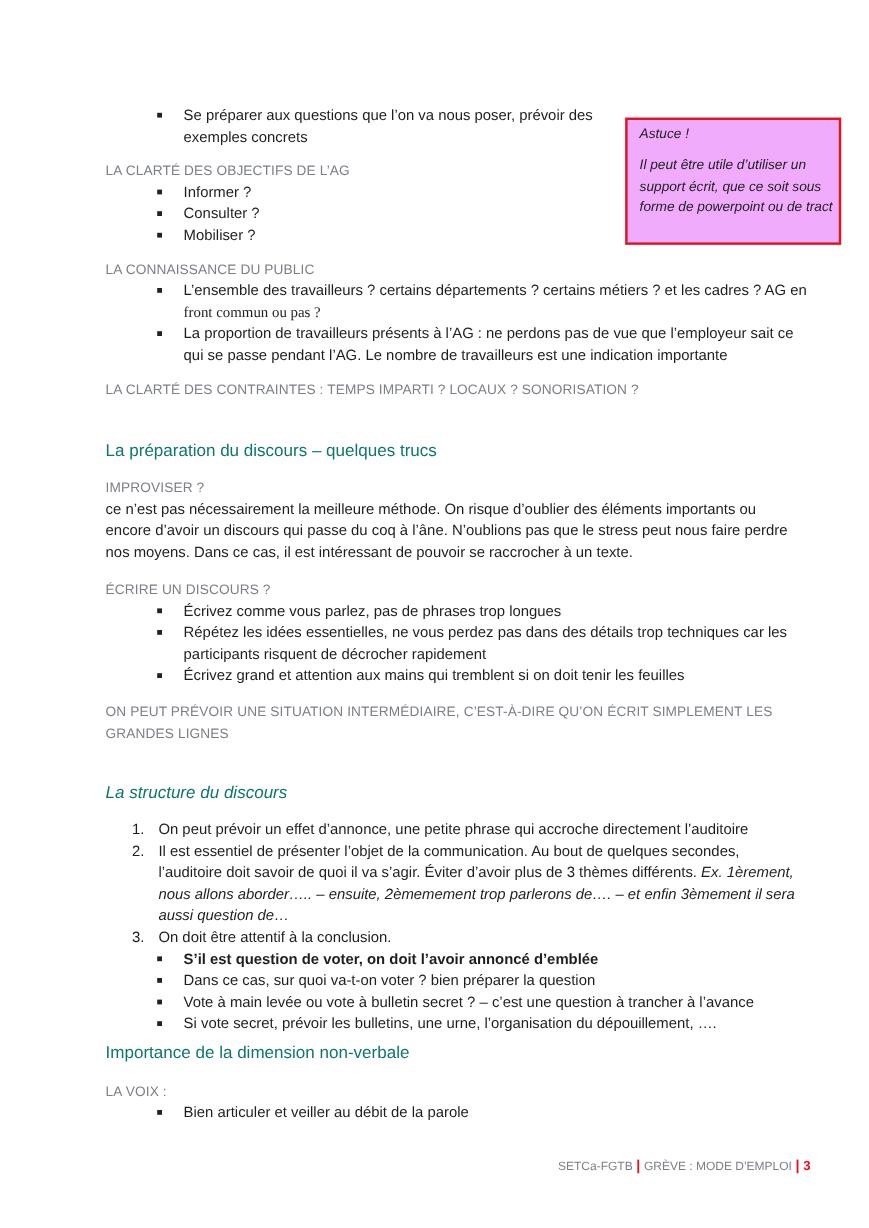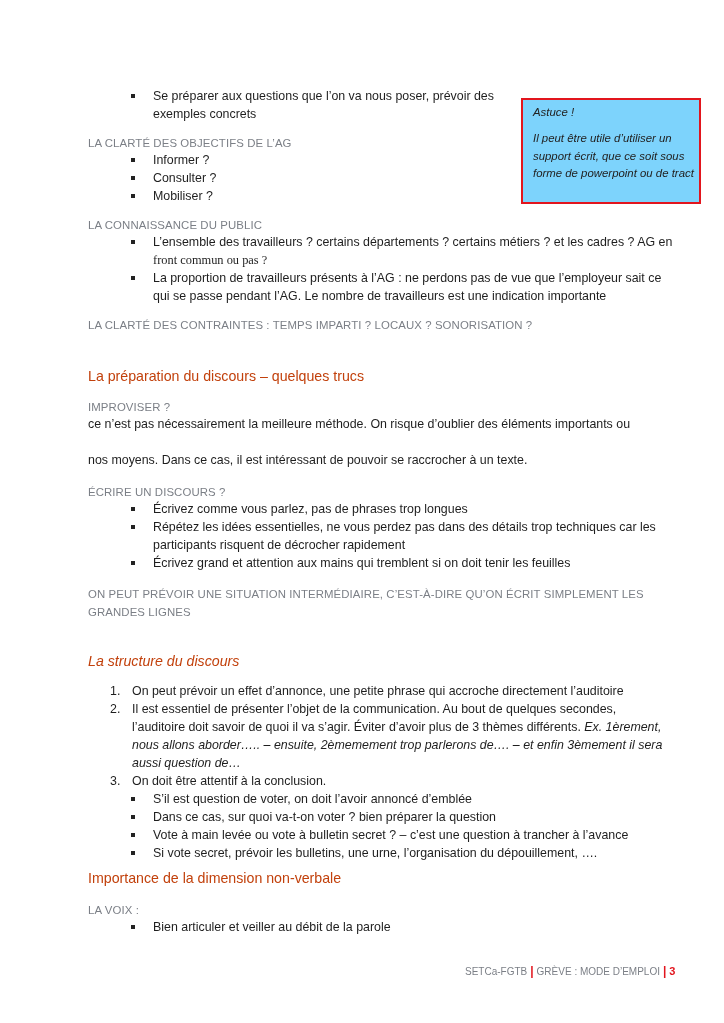--- a/index.html
+++ b/index.html
@@ -2,26 +2,26 @@
 <html><head>
 <meta charset="utf-8">
 <style>
   html, body { margin: 0; padding: 0; background: #ffffff; }
   body { width: 724px; height: 1023px; position: relative; overflow: hidden;
          font-family: "Liberation Sans", sans-serif; color: #1a1a1a; }
   .page { position: absolute; left: 0; top: 0; width: 724px; height: 1023px; }
   .abs { position: absolute; }
   .body-text { font-size: 12.4px; line-height: 18px; color: #1e1e1e; white-space: nowrap; }
   .sub { font-size: 11.4px; color: #7b7f86; letter-spacing: 0.1px; white-space: nowrap; line-height: 18px; }
-  .heading { font-size: 14.2px; color: #c2410c; white-space: nowrap; line-height: 20px; }
+  .heading { font-size: 14.2px; color: #0f766e; white-space: nowrap; line-height: 20px; }
   .bullet { position: absolute; width: 4px; height: 4px; background: #222; }
   .num { position: absolute; font-size: 12.4px; line-height: 18px; color: #1e1e1e; }
   .it { font-style: italic; }
   .tip { position: absolute; left: 521px; top: 98px; width: 180px; height: 106px;
-         border: 2px solid #e2151d; box-sizing: border-box; overflow: hidden; background: #7dd3fc; }
+         border: 2px solid #e2151d; box-sizing: border-box; overflow: hidden; background: #f0abfc; }
   .tip-title { position: absolute; left: 10px; top: 6px; font-size: 11.4px; font-style: italic; color: #222; }
   .tip-text { position: absolute; left: 10px; top: 30px; width: 165px; font-size: 11.4px; font-style: italic;
               color: #222; line-height: 17.5px; white-space: normal; }
   .footer { position: absolute; left: 465px; top: 964px; font-size: 10px; color: #7b7f86; white-space: nowrap; }
   .footer .sep { color: #e2151d; font-weight: bold; margin: 0 3px; font-size: 12px; }
   .footer .pg { color: #e2151d; font-weight: bold; font-size: 11px; }
 </style>
 </head>
 <body>
 
@@ -50,20 +50,21 @@
   <div class="abs body-text" style="left:153px; top:251px;font-family:Liberation Serif, serif;">front commun ou pas ?</div>
   <div class="bullet" style="left:131px; top:276px;"></div>
   <div class="abs body-text" style="left:153px; top:287px;">qui se passe pendant l’AG. Le nombre de travailleurs est une indication importante</div>
   <div class="abs body-text" style="left:153px; top:269px;">La proportion de travailleurs présents à l’AG : ne perdons pas de vue que l’employeur sait ce</div>
 
   <div class="abs sub" style="left:88px; top:316px;">LA CLARTÉ DES CONTRAINTES : TEMPS IMPARTI ? LOCAUX ? SONORISATION ?</div>
 
   <div class="abs heading" style="left:88px; top:366px;">La préparation du discours – quelques trucs</div>
   <div class="abs sub" style="left:88px; top:398px;">IMPROVISER ?</div>
   <div class="abs body-text" style="left:88px; top:415px;">ce n’est pas nécessairement la meilleure méthode. On risque d’oublier des éléments importants ou</div>
+  <div class="abs body-text" style="left:88px; top:433px;">encore d’avoir un discours qui passe du coq à l’âne. N’oublions pas que le stress peut nous faire perdre</div>
   <div class="abs body-text" style="left:88px; top:451px;">nos moyens. Dans ce cas, il est intéressant de pouvoir se raccrocher à un texte.</div>
 
   <div class="abs sub" style="left:88px; top:483px;">ÉCRIRE UN DISCOURS ?</div>
   <div class="bullet" style="left:131px; top:507px;"></div>
   <div class="abs body-text" style="left:153px; top:500px;">Écrivez comme vous parlez, pas de phrases trop longues</div>
   <div class="bullet" style="left:131px; top:525px;"></div>
   <div class="abs body-text" style="left:153px; top:518px;">Répétez les idées essentielles, ne vous perdez pas dans des détails trop techniques car les</div>
   <div class="abs body-text" style="left:153px; top:536px;">participants risquent de décrocher rapidement</div>
   <div class="bullet" style="left:131px; top:561px;"></div>
   <div class="abs body-text" style="left:153px; top:554px;">Écrivez grand et attention aux mains qui tremblent si on doit tenir les feuilles</div>
@@ -79,21 +80,21 @@
   <div class="num" style="left:110px; top:700px;">2.</div>
   <div class="abs body-text" style="left:132px; top:700px;">Il est essentiel de présenter l’objet de la communication. Au bout de quelques secondes,</div>
   <div class="abs body-text" style="left:132px; top:718px;"><span>l’auditoire doit savoir de quoi il va s’agir. Éviter d’avoir plus de 3 thèmes différents. </span><span class="it">Ex. 1èrement,</span></div>
   <div class="abs body-text it" style="left:132px; top:736px;">nous allons aborder….. – ensuite, 2èmemement trop parlerons de…. – et enfin 3èmement il sera</div>
   <div class="abs body-text it" style="left:132px; top:754px;">aussi question de…</div>
 
   <div class="num" style="left:110px; top:772px;">3.</div>
   <div class="abs body-text" style="left:132px; top:772px;">On doit être attentif à la conclusion.</div>
 
   <div class="bullet" style="left:131px; top:797px;"></div>
-  <div class="abs body-text" style="left:153px; top:790px;">S’il est question de voter, on doit l’avoir annoncé d’emblée</div>
+  <div class="abs body-text" style="left:153px; top:790px;font-weight:bold;">S’il est question de voter, on doit l’avoir annoncé d’emblée</div>
   <div class="bullet" style="left:131px; top:815px;"></div>
   <div class="abs body-text" style="left:153px; top:808px;">Dans ce cas, sur quoi va-t-on voter ? bien préparer la question</div>
   <div class="bullet" style="left:131px; top:833px;"></div>
   <div class="abs body-text" style="left:153px; top:826px;">Vote à main levée ou vote à bulletin secret ? – c’est une question à trancher à l’avance</div>
   <div class="bullet" style="left:131px; top:851px;"></div>
   <div class="abs body-text" style="left:153px; top:844px;">Si vote secret, prévoir les bulletins, une urne, l’organisation du dépouillement, ….</div>
 
   <div class="abs heading" style="left:88px; top:868px;">Importance de la dimension non-verbale</div>
   <div class="abs sub" style="left:88px; top:901px;">LA VOIX :</div>
   <div class="bullet" style="left:131px; top:925px;"></div>

